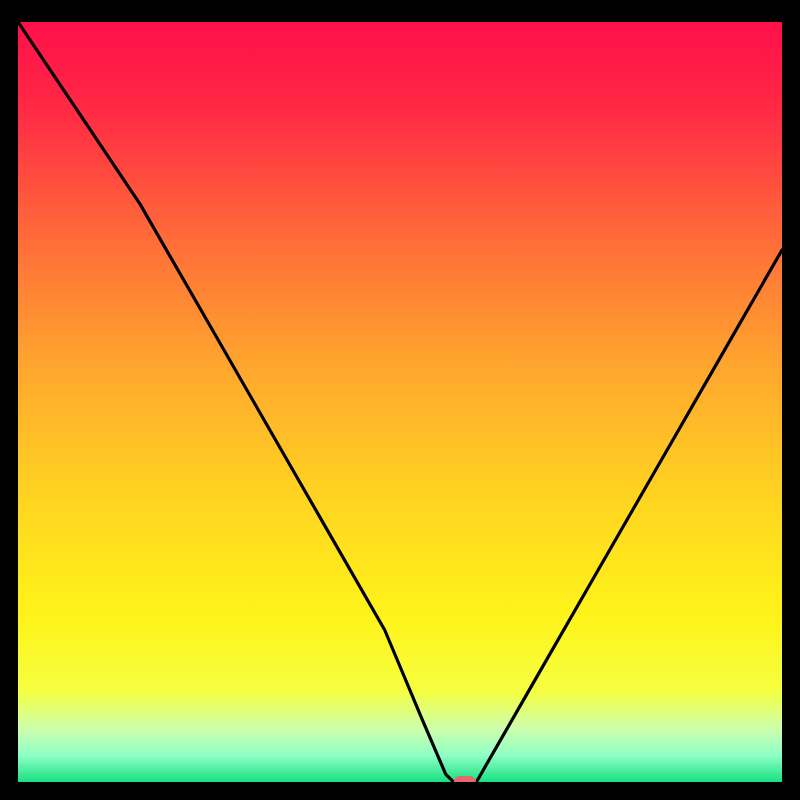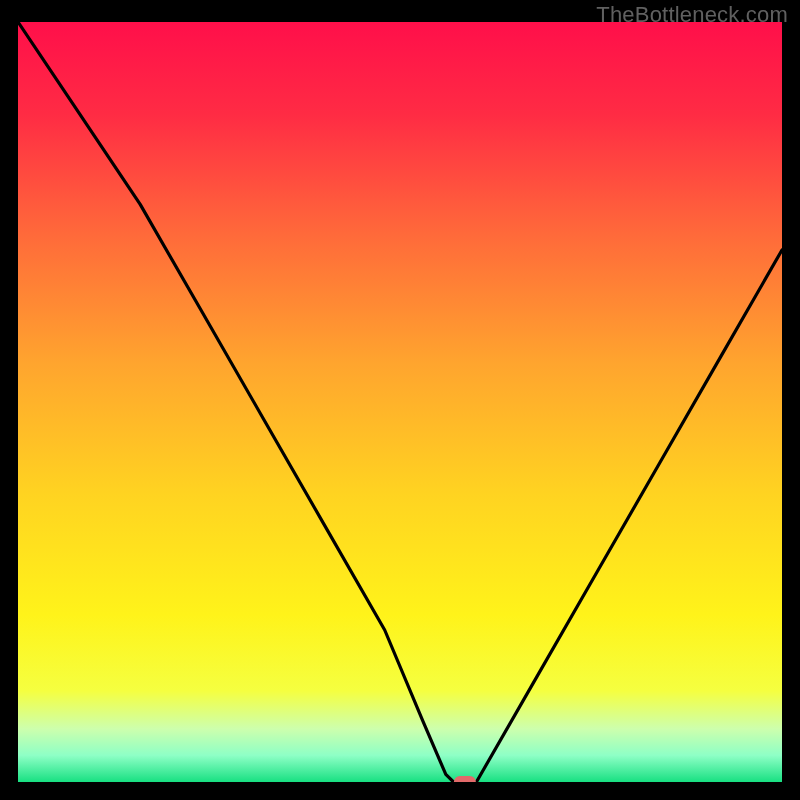--- a/index.html
+++ b/index.html
@@ -45,21 +45,20 @@
   }
   .marker {
     fill: #e26a6a;
     stroke: none;
   }
 </style>
 </head>
 <body>
 
 <div class="frame">
-  <div class="watermark">TheBottleneck.com</div>
 
   <svg class="plot" viewBox="0 0 764 760" preserveAspectRatio="none">
     <defs>
       <linearGradient id="bg-grad" x1="0" y1="0" x2="0" y2="1">
           <stop offset="0.00%" stop-color="#ff0f4a"></stop>
           <stop offset="12.00%" stop-color="#ff2b44"></stop>
           <stop offset="28.00%" stop-color="#ff6a3a"></stop>
           <stop offset="45.00%" stop-color="#ffa52e"></stop>
           <stop offset="62.00%" stop-color="#ffd321"></stop>
           <stop offset="78.00%" stop-color="#fff31a"></stop>

